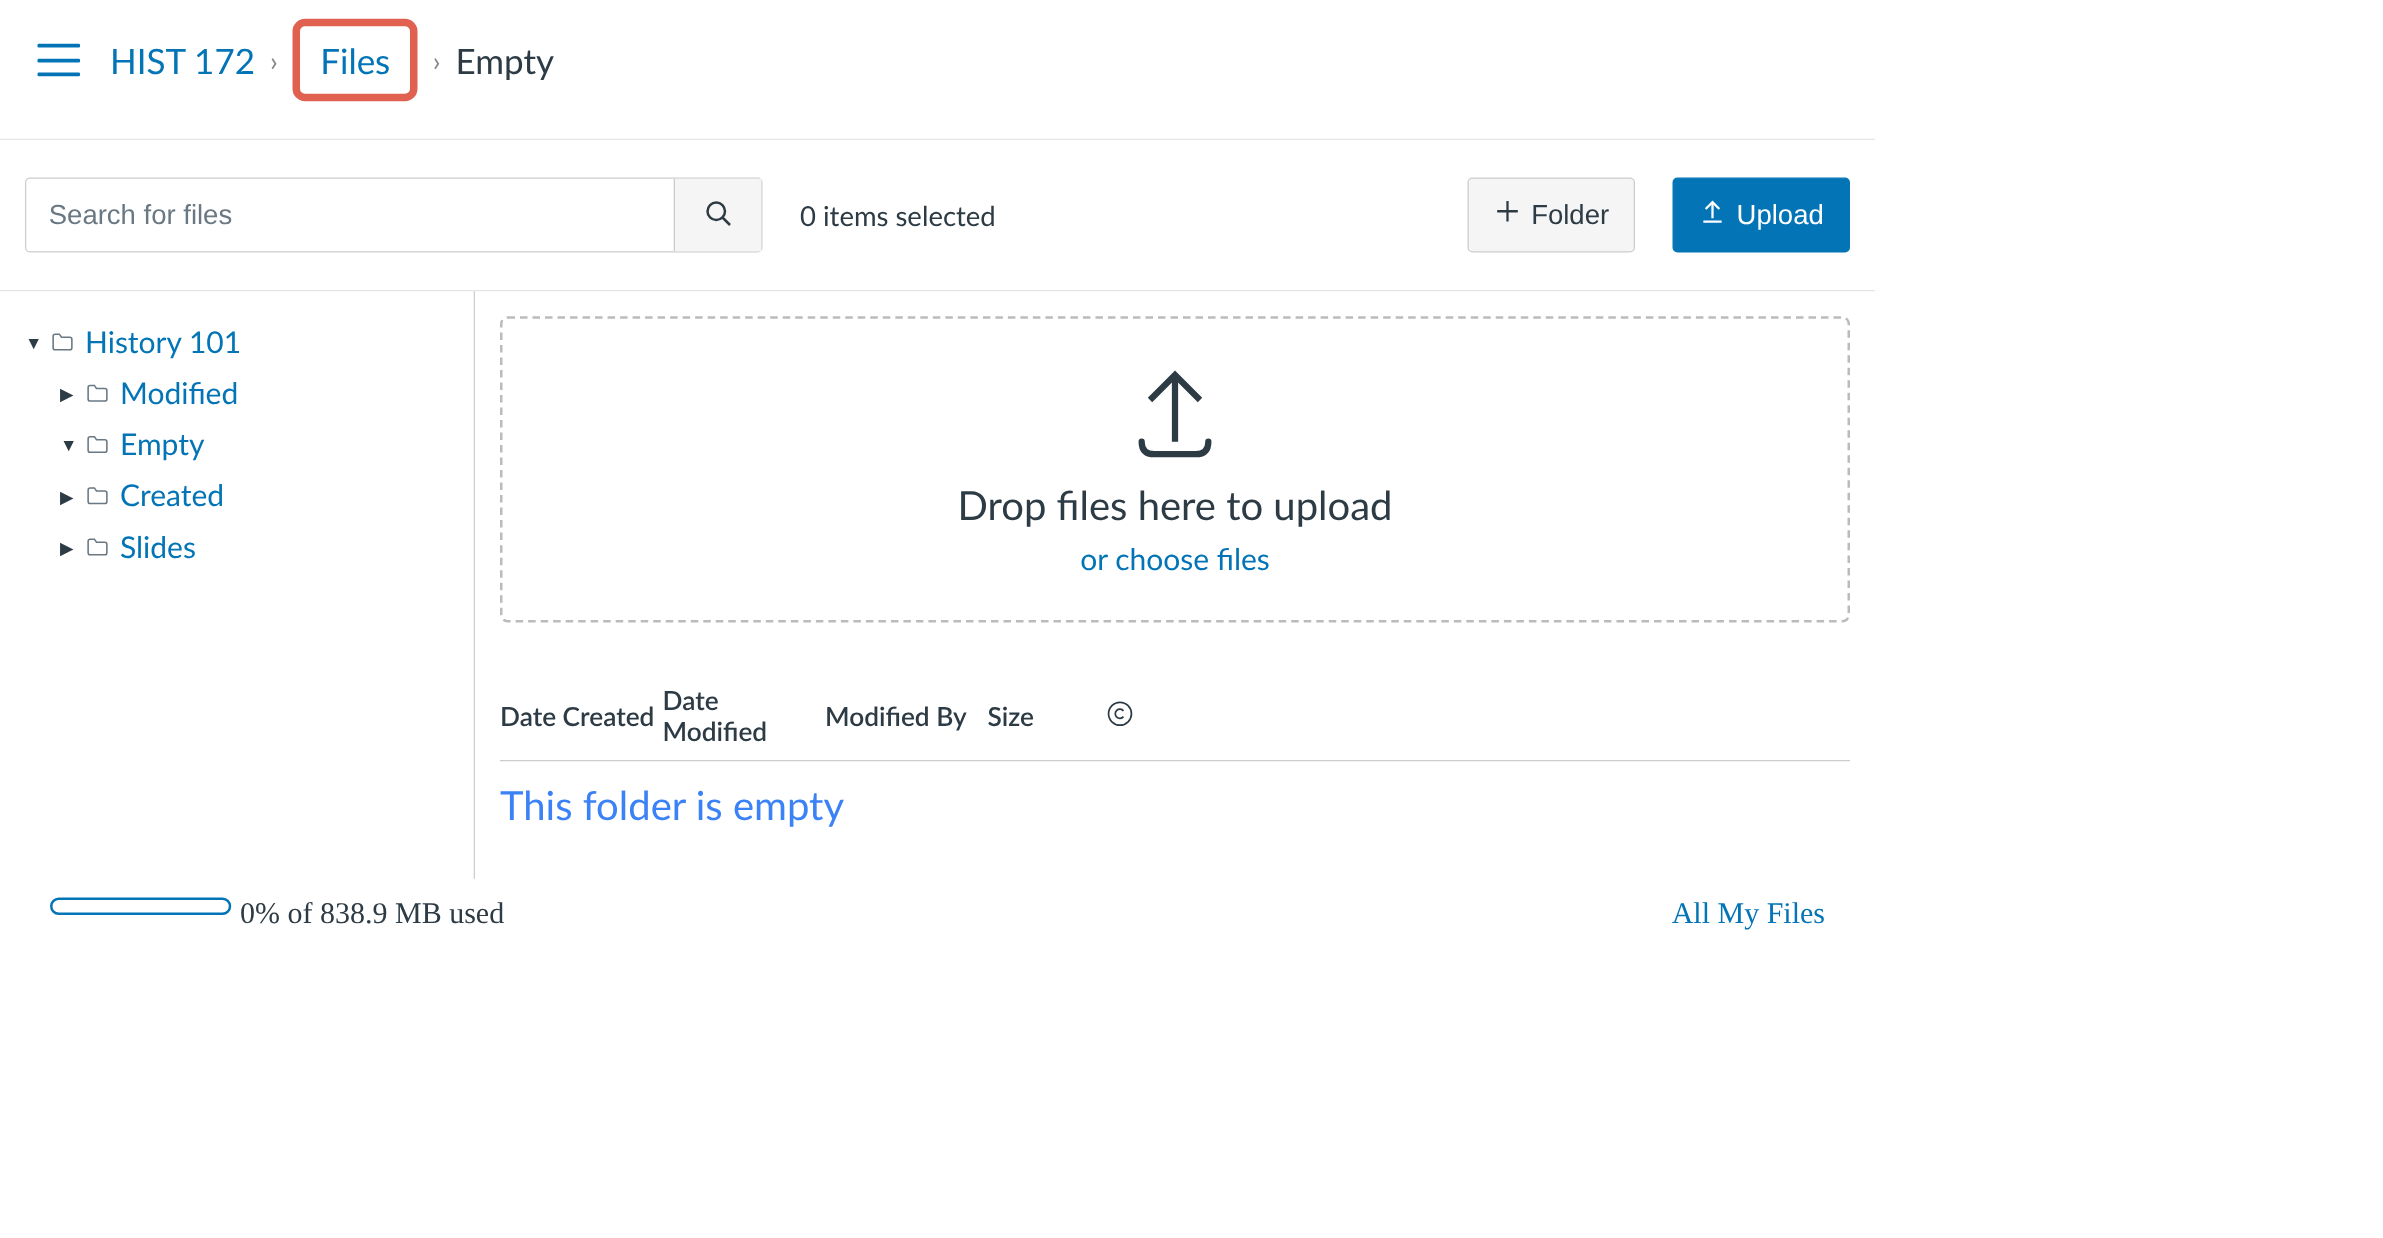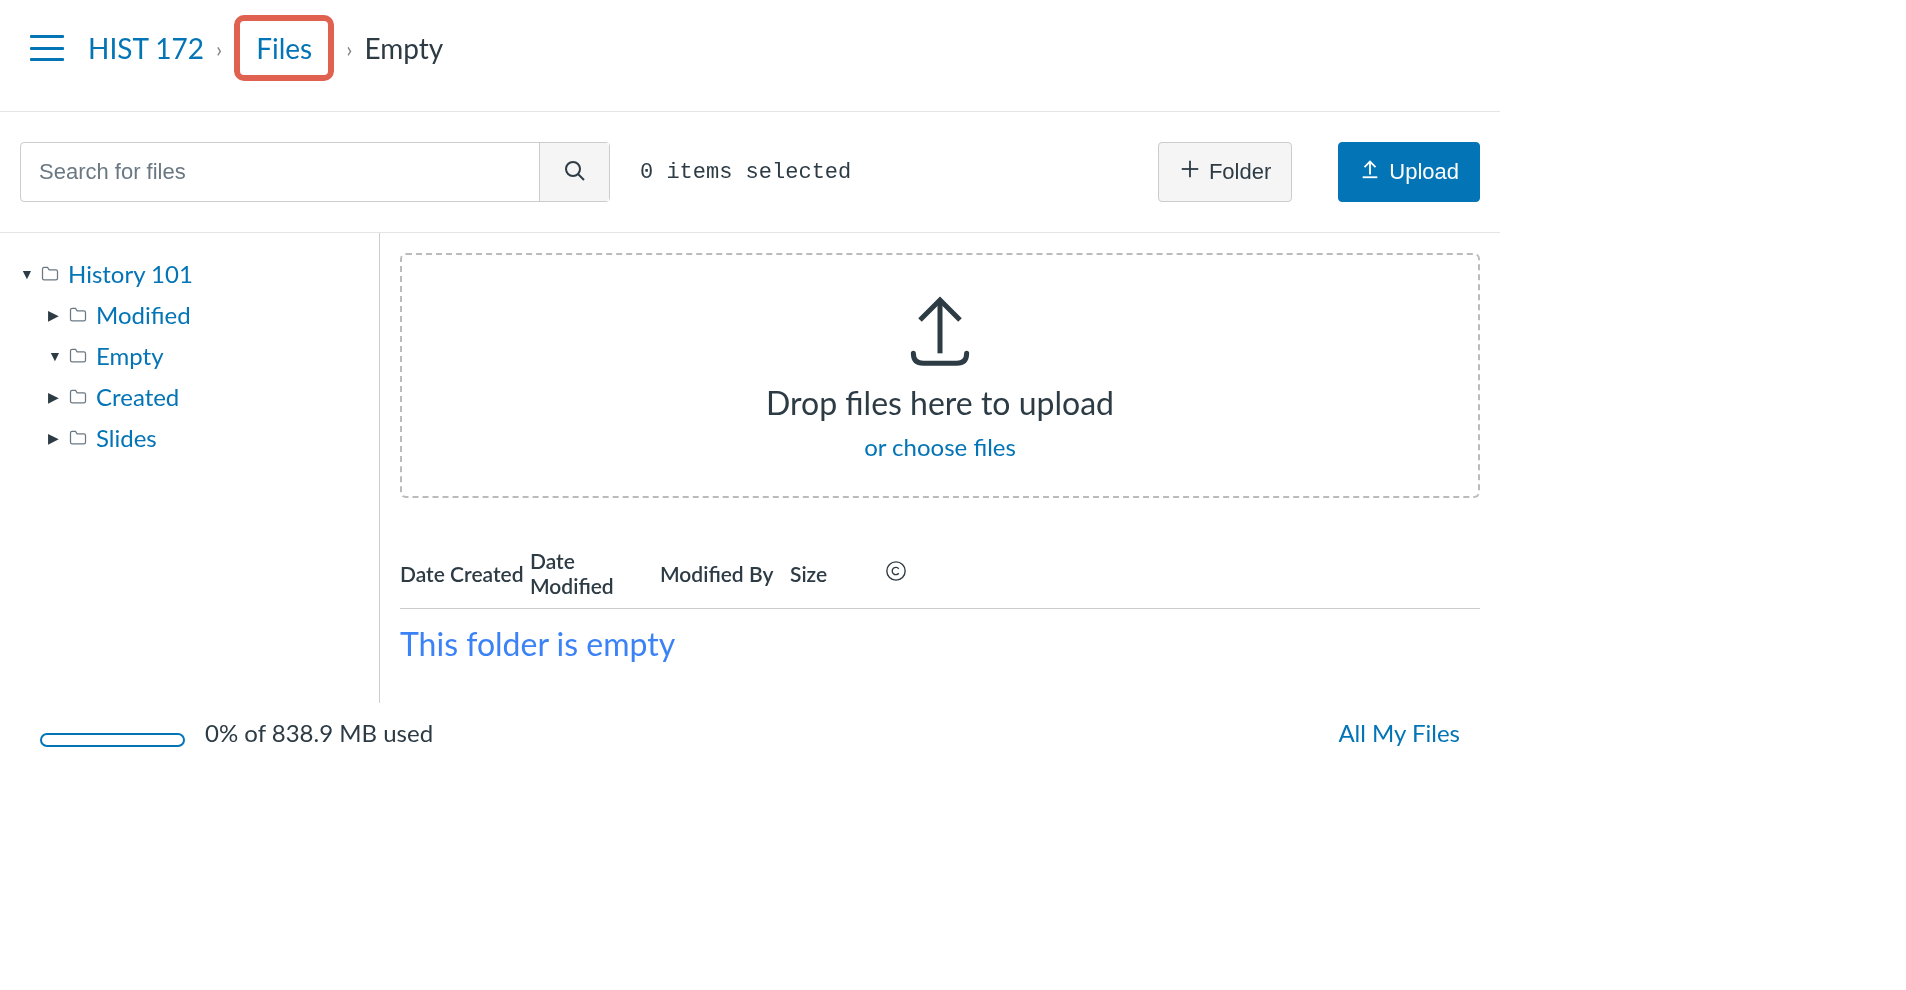--- a/index.html
+++ b/index.html
@@ -92,41 +92,39 @@
     border-left: 1px solid #ccc;
     background: #f5f5f5;
     cursor: pointer;
     display: flex;
     align-items: center;
     justify-content: center;
   }
   .items-selected {
     font-size: 22px;
     color: #2d3b45;
-    font-family: Liberation Mono, monospace;
   }
   .spacer { flex: 1; }
   .btn {
     height: 60px;
     border-radius: 4px;
     padding: 0 20px;
     font-size: 22px;
     display: flex;
     align-items: center;
     gap: 8px;
     cursor: pointer;
     border: 1px solid #ccc;
     background: #f5f5f5;
     color: #2d3b45;
   }
   .btn-primary {
     background: #0374b5;
     border-color: #0374b5;
     color: #fff;
-    margin-left: 16px;
   }
   
   .main {
     display: flex;
     min-height: 470px;
   }
   .sidebar {
     width: 380px;
     border-right: 1px solid #ccc;
     padding: 20px 20px;
@@ -194,23 +192,24 @@
   .col-size { width: 95px; }
   .col-license { width: 40px; display:flex; align-items:center; }
   .empty-msg {
     padding: 15px 0;
     font-size: 32px;
     color: #3b82f6;
   }
   
   .footer {
     display: flex;
-    align-items: flex-end;
+    align-items: flex-start;
     padding: 15px 40px 25px 40px;
-    gap: 20px;
+    gap: 7px;
+    font-family: Liberation Serif, serif;
   }
   .quota-bar {
     width: 145px;
     height: 14px;
     border: 2px solid #0374b5;
     border-radius: 8px;
   }
   .quota-text {
     font-size: 24px;
     color: #2d3b45;

